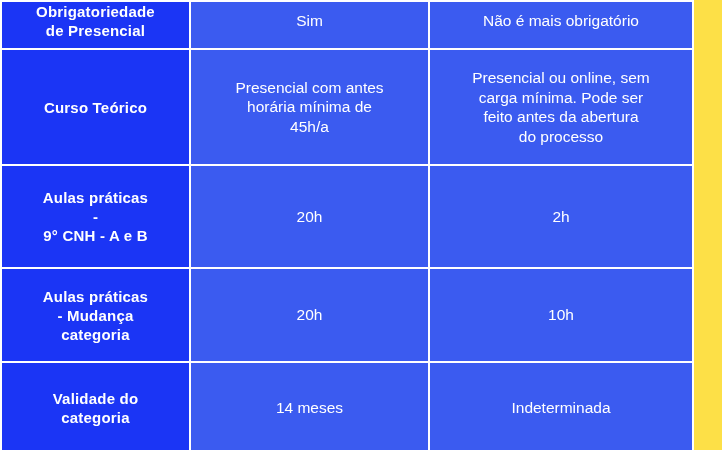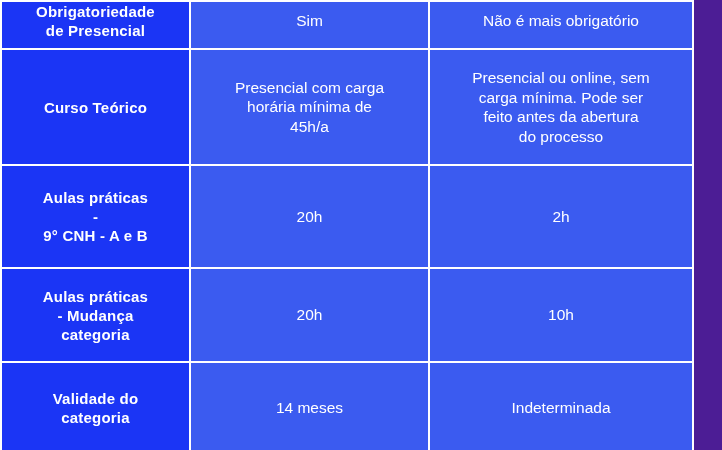--- a/index.html
+++ b/index.html
@@ -10,21 +10,21 @@
   body {
     width: 722px;
     height: 450px;
     overflow: hidden;
     font-family: "Liberation Sans", sans-serif;
   }
   .sheet {
     position: relative;
     width: 722px;
     height: 450px;
-    background: #4c1d95;
+    background: #fde047;
     box-sizing: border-box;
   }
   table.cmp {
     border-collapse: collapse;
     table-layout: fixed;
     width: 692px;
     margin-left: 0px;
   }
   table.cmp col.c0 { width: 189px; }
   table.cmp col.c1 { width: 239px; }
@@ -78,21 +78,21 @@
         <td class="val">
           <span class="line">Não é mais obrigatório</span>
         </td>
       </tr>
 
       <tr>
         <td class="label" style="height:116px;">
           <span class="line">Curso Teórico</span>
         </td>
         <td class="val">
-          <span class="line">Presencial com carga</span>
+          <span class="line">Presencial com antes</span>
           <span class="line">horária mínima de</span>
           <span class="line">45h/a</span>
         </td>
         <td class="val">
           <span class="line">Presencial ou online, sem</span>
           <span class="line">carga mínima. Pode ser</span>
           <span class="line">feito antes da abertura</span>
           <span class="line">do processo</span>
         </td>
       </tr>

